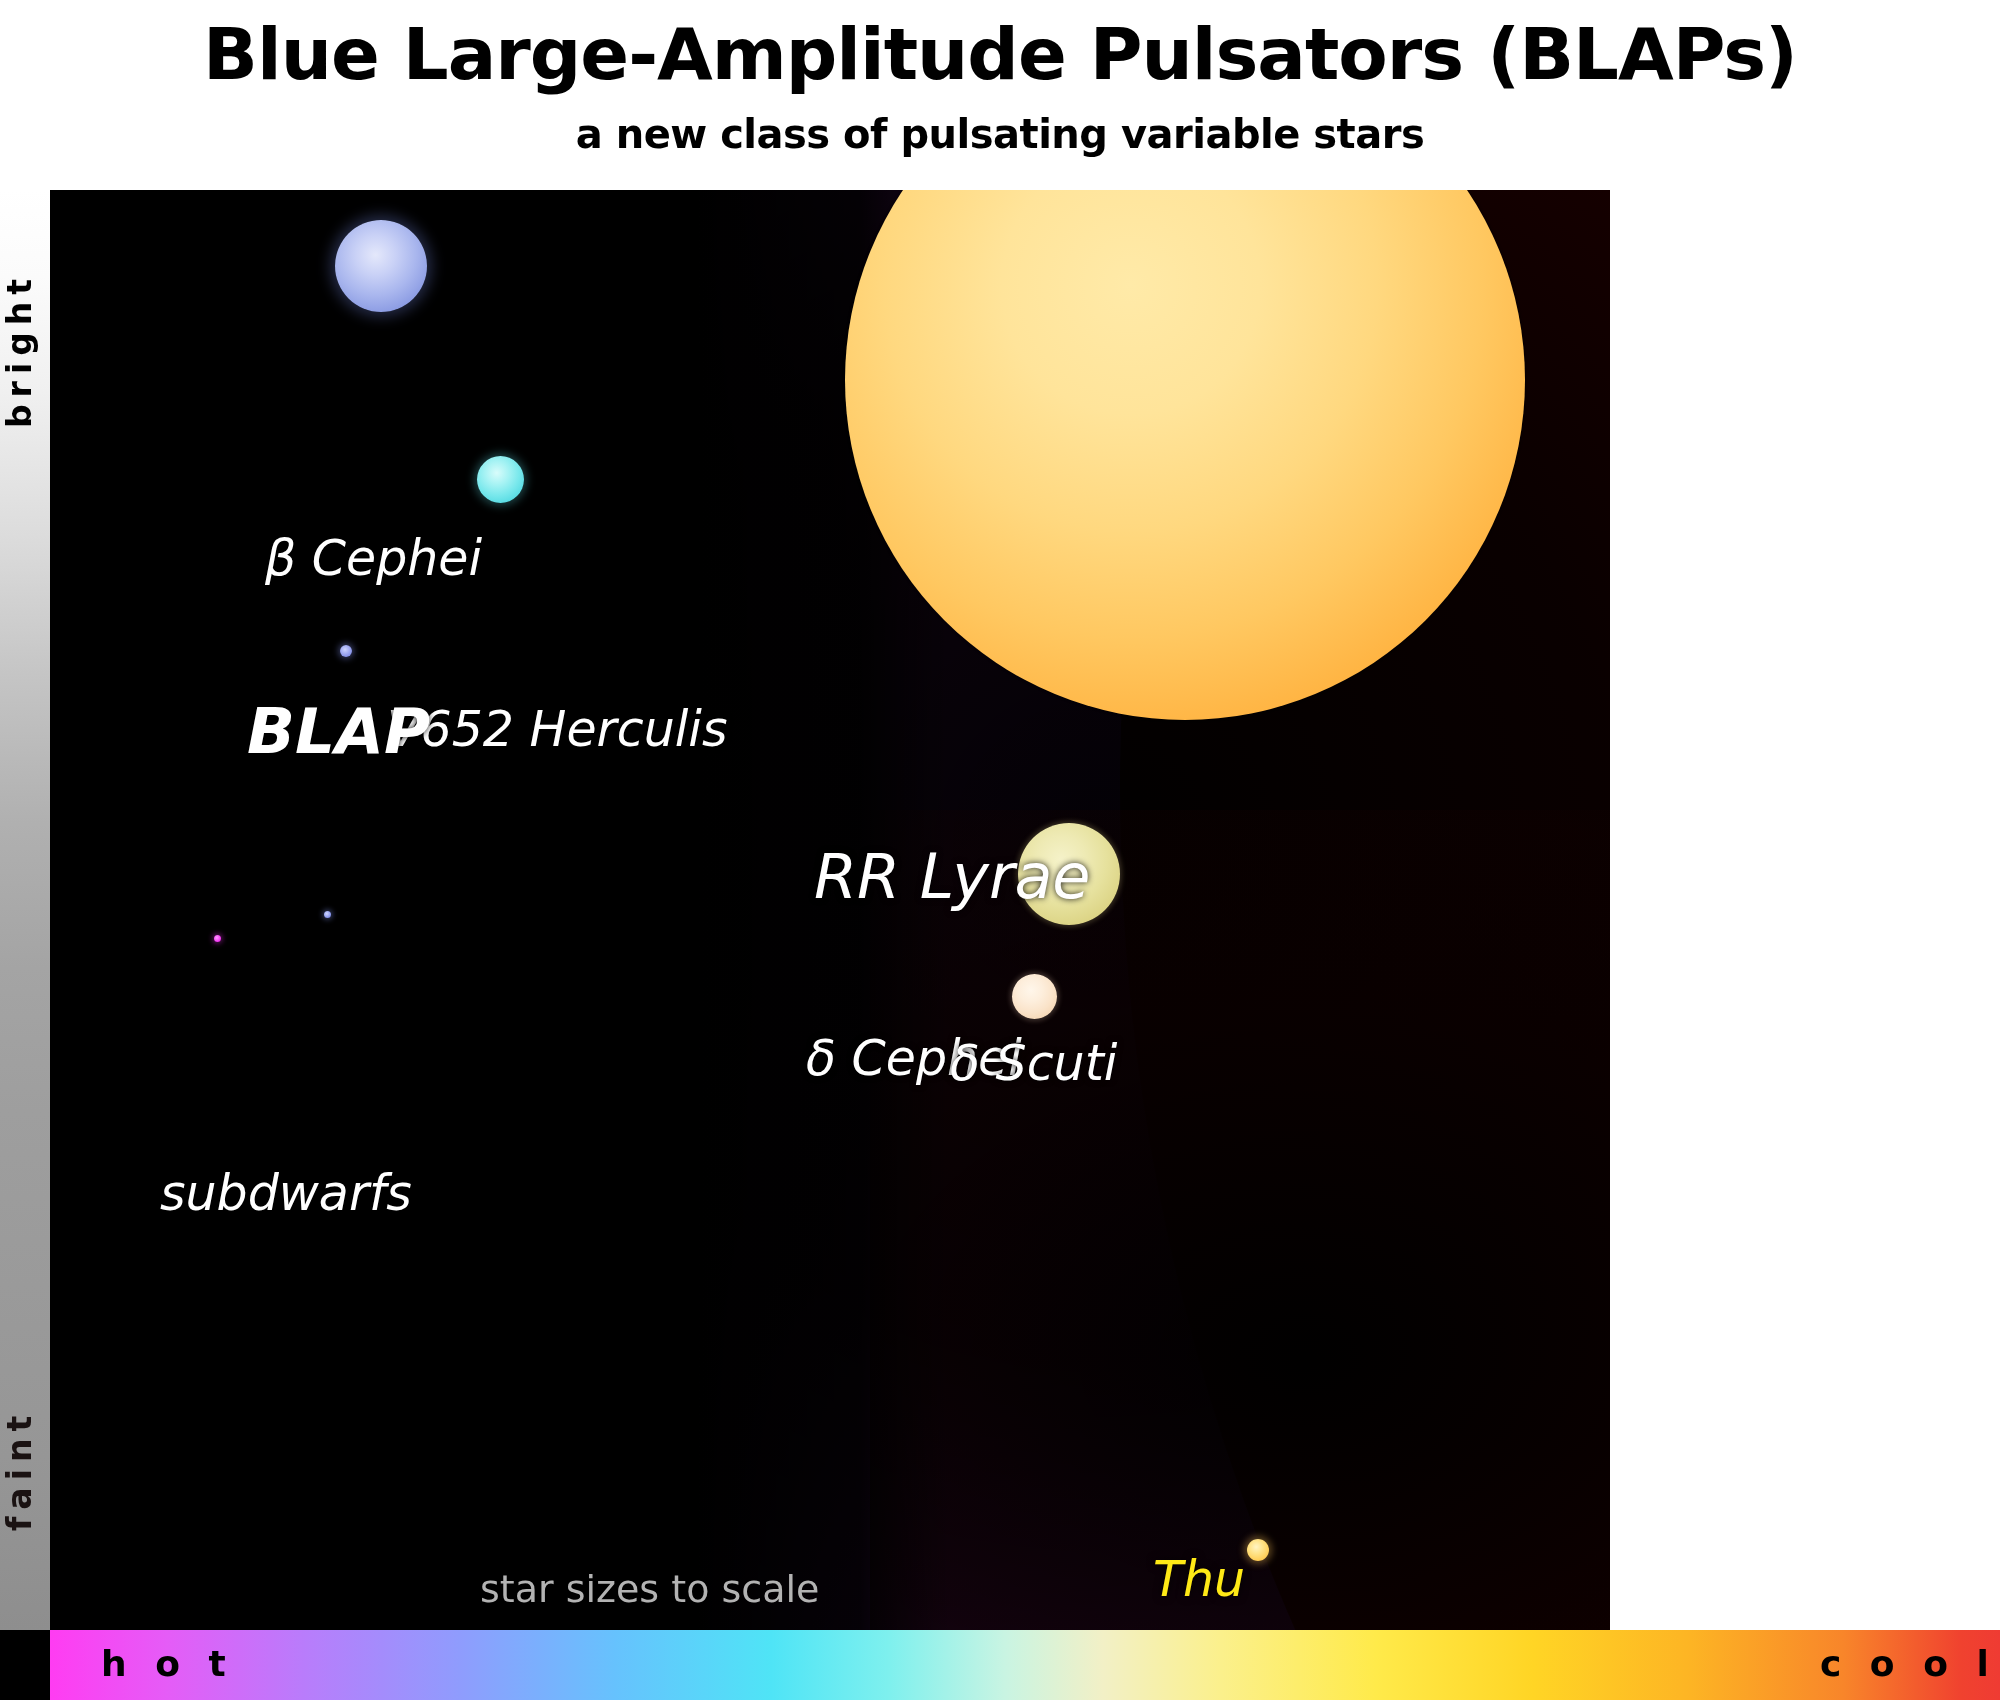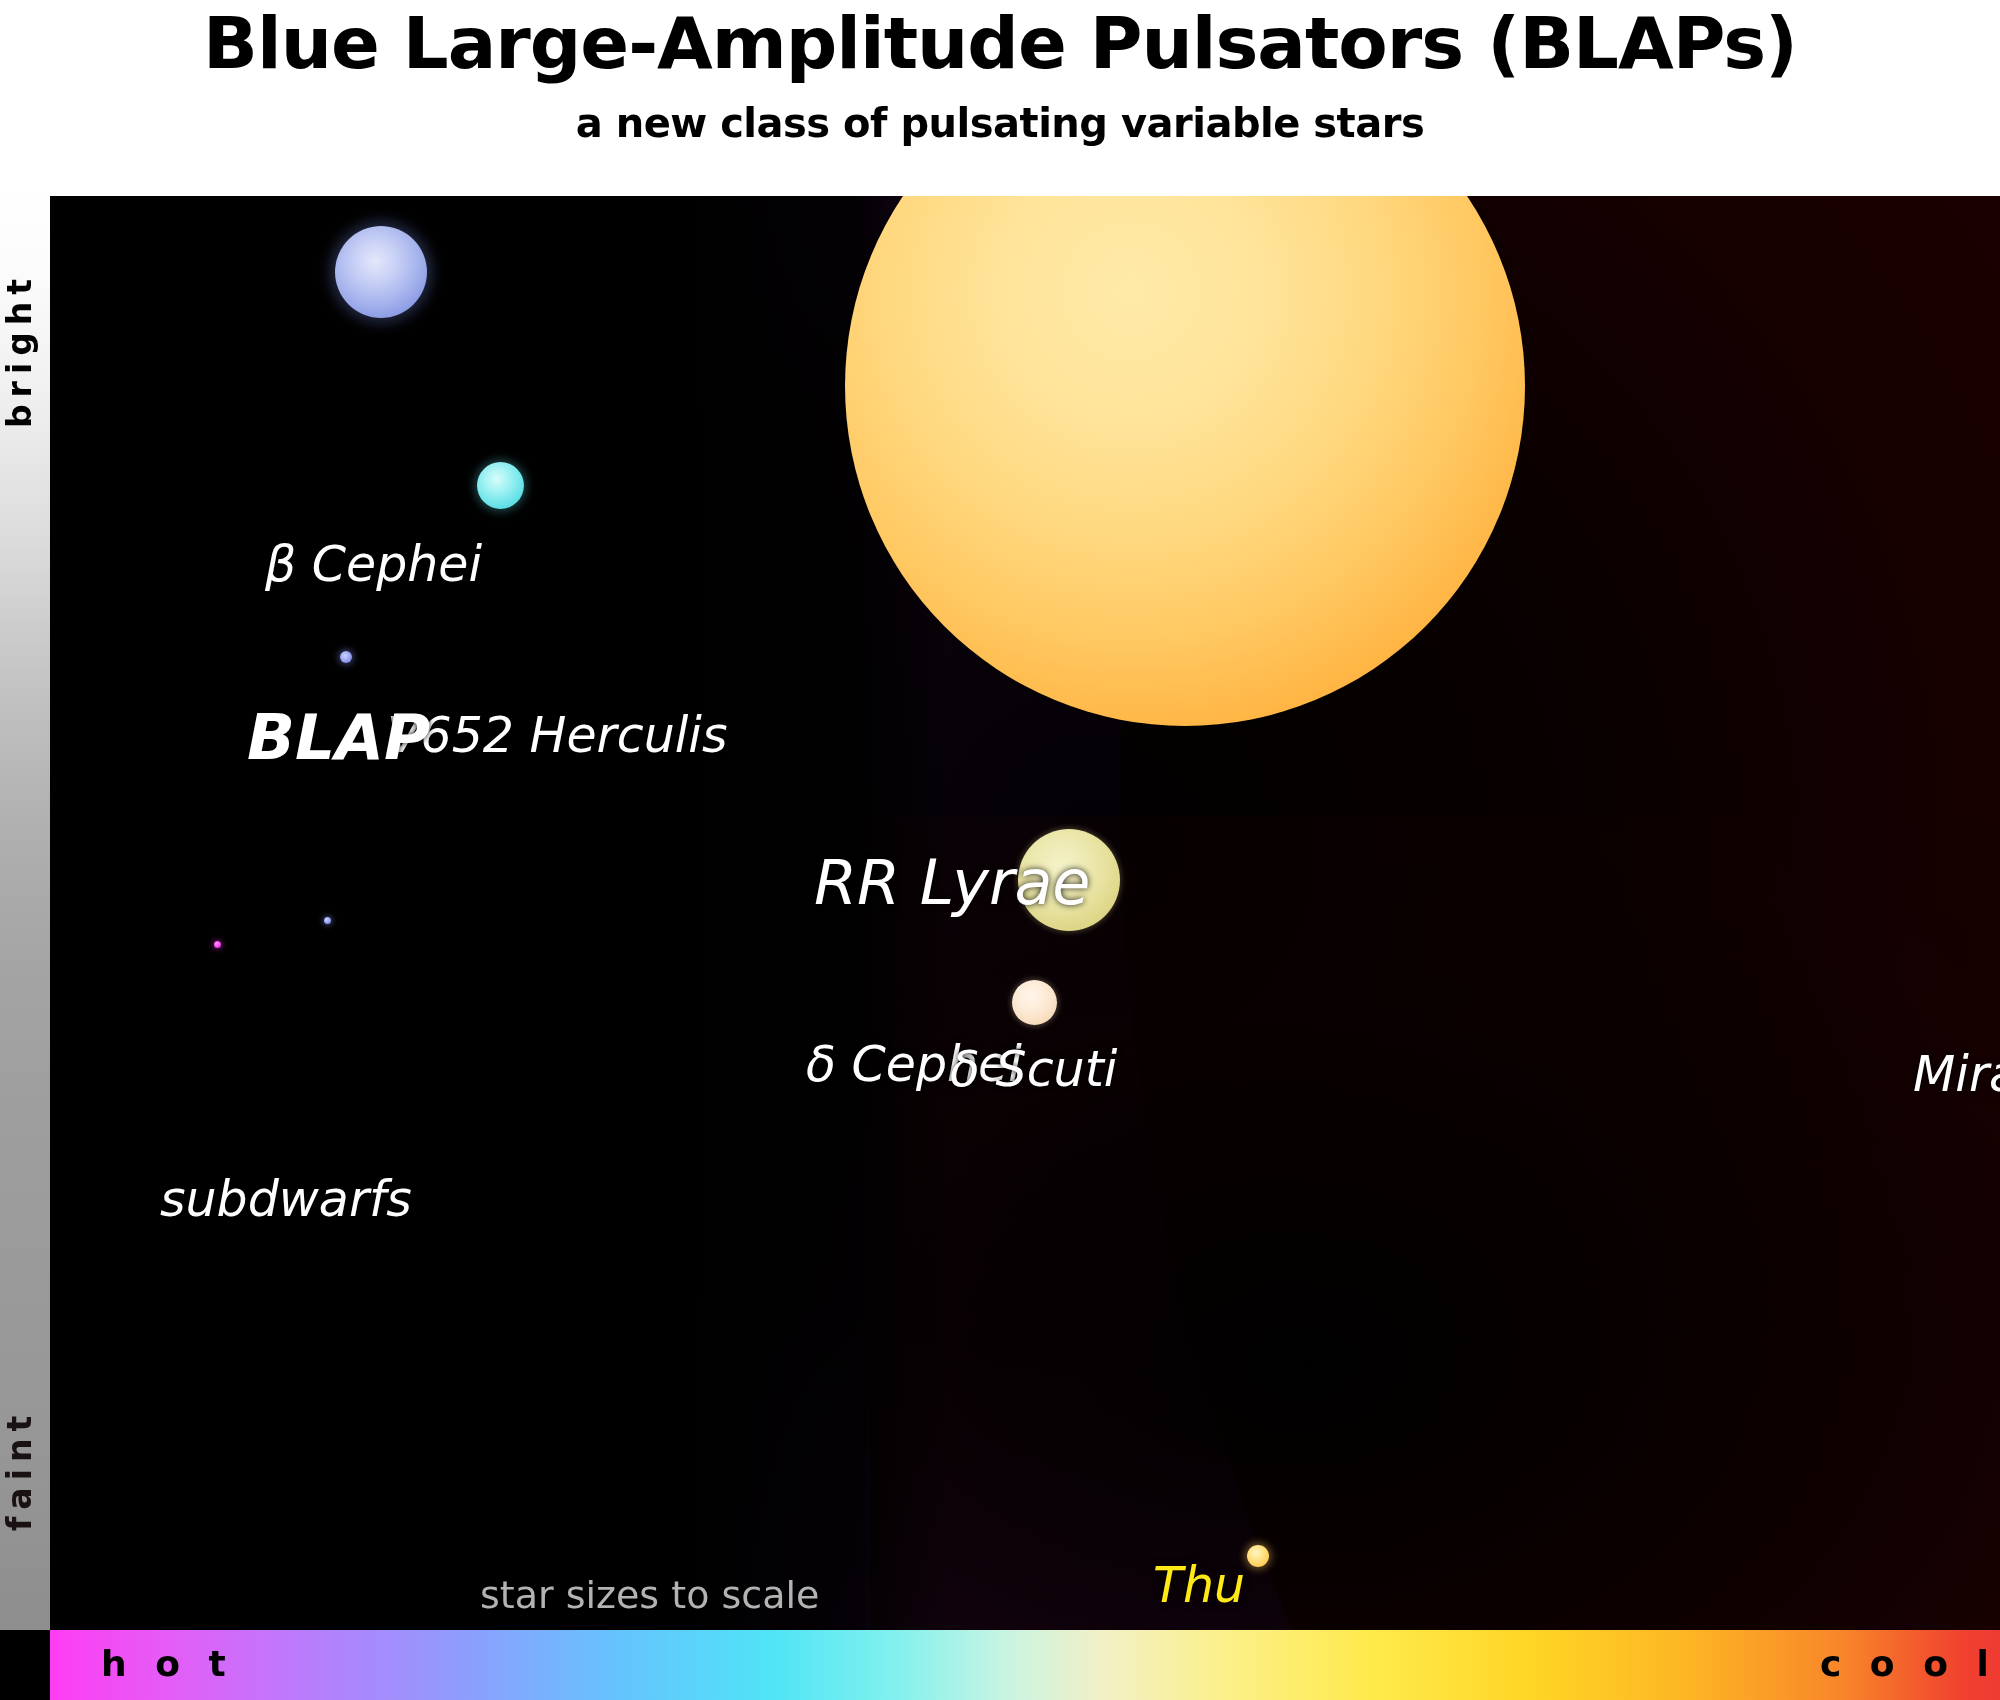--- a/index.html
+++ b/index.html
@@ -13,21 +13,21 @@
   #page { position: relative; width: 2000px; height: 1700px; background: #fff; }
 
   
   .title-block {
     position: absolute; left: 0; top: 0; width: 2000px; height: 190px;
     background: #ffffff; text-align: center;
   }
   .title-main {
     font-family: "DejaVu Sans", sans-serif;
     font-weight: 700; font-size: 72px; color: #000;
-    letter-spacing: -1px; line-height: 86px; padding-top: 0;
+    letter-spacing: -1px; line-height: 86px; padding-top: 11px;
     white-space: nowrap;
   }
   .title-sub {
     font-family: "DejaVu Sans", sans-serif;
     font-weight: 700; font-size: 40px; color: #000;
     letter-spacing: -0.5px; line-height: 74px;
     white-space: nowrap;
   }
 
   
@@ -43,22 +43,22 @@
     writing-mode: vertical-rl; transform: rotate(180deg);
     text-align: center;
     font-family: "DejaVu Sans", sans-serif;
     font-weight: 700; font-size: 33px; letter-spacing: 7px;
   }
   .strip-label.bright { top: 200px; height: 300px; color: #000000; }
   .strip-label.faint  { top: 1320px; height: 300px; color: #1a1212; }
 
   
   .sky {
-    position: absolute; left: 50px; top: 196px;
-    width: 1950px; height: 1440px;
+    position: absolute; left: 50px; top: 190px;
+    width: 1560px; height: 1440px;
     background: #4c1d95;
     overflow: hidden;
   }
 
   
   .mira-body {
     position: absolute;
     left: 1070px; top: -1500px;
     width: 4200px; height: 4200px;
     border-radius: 50%;

